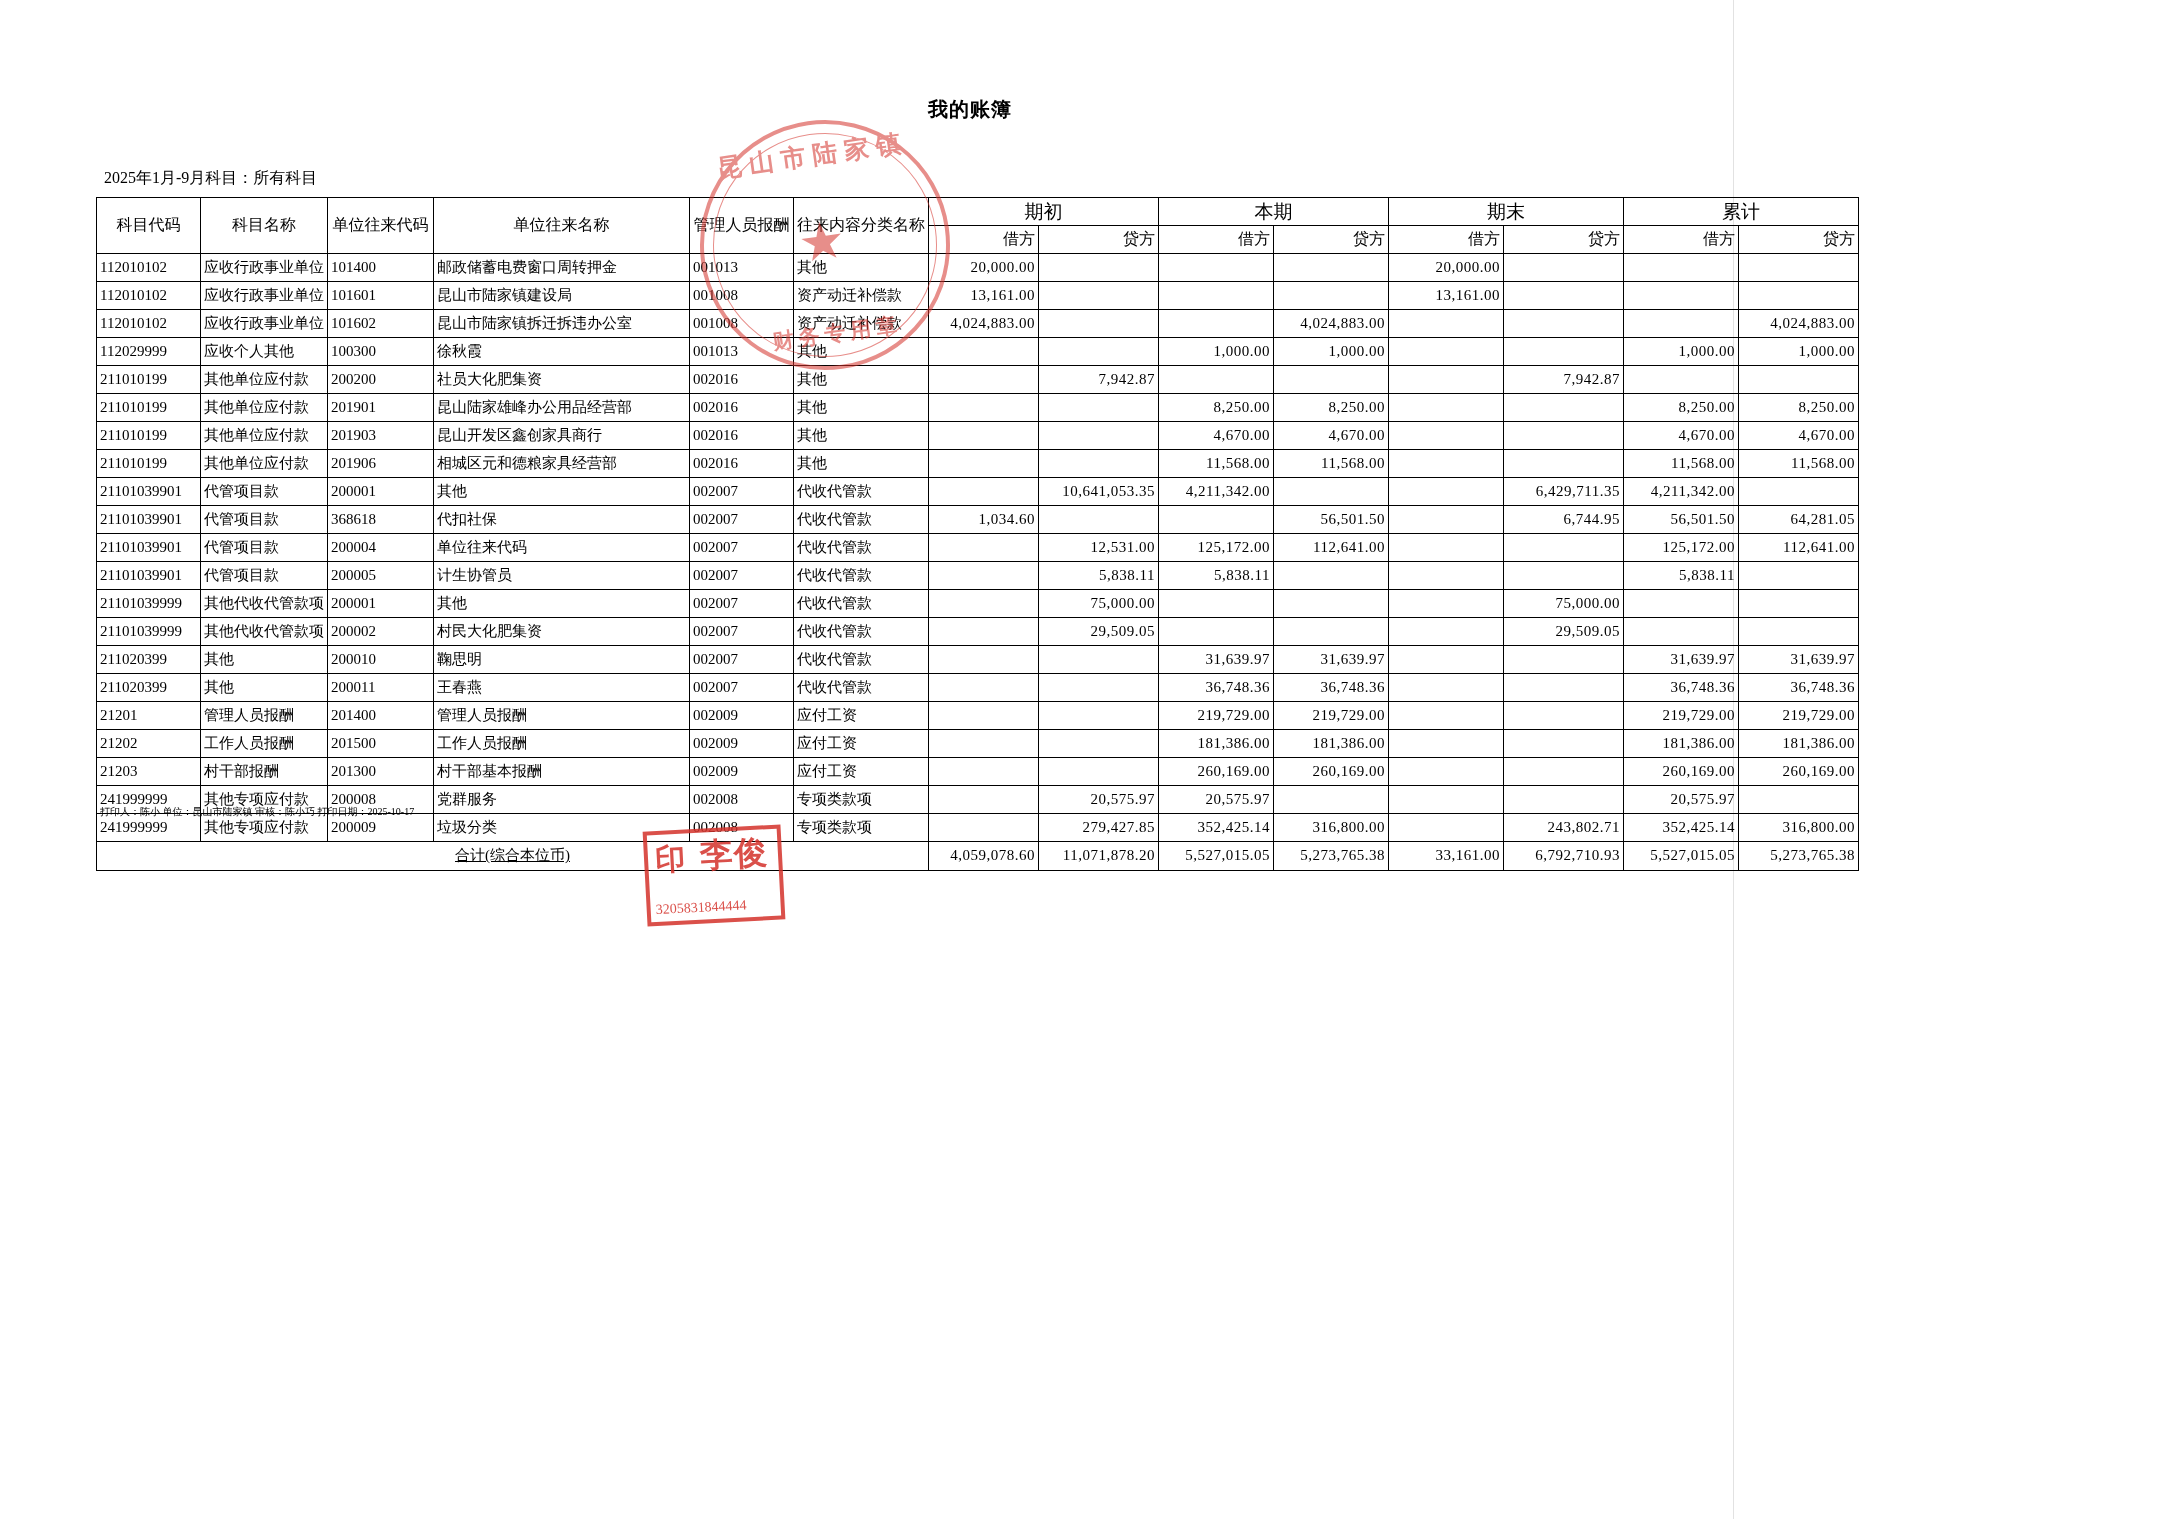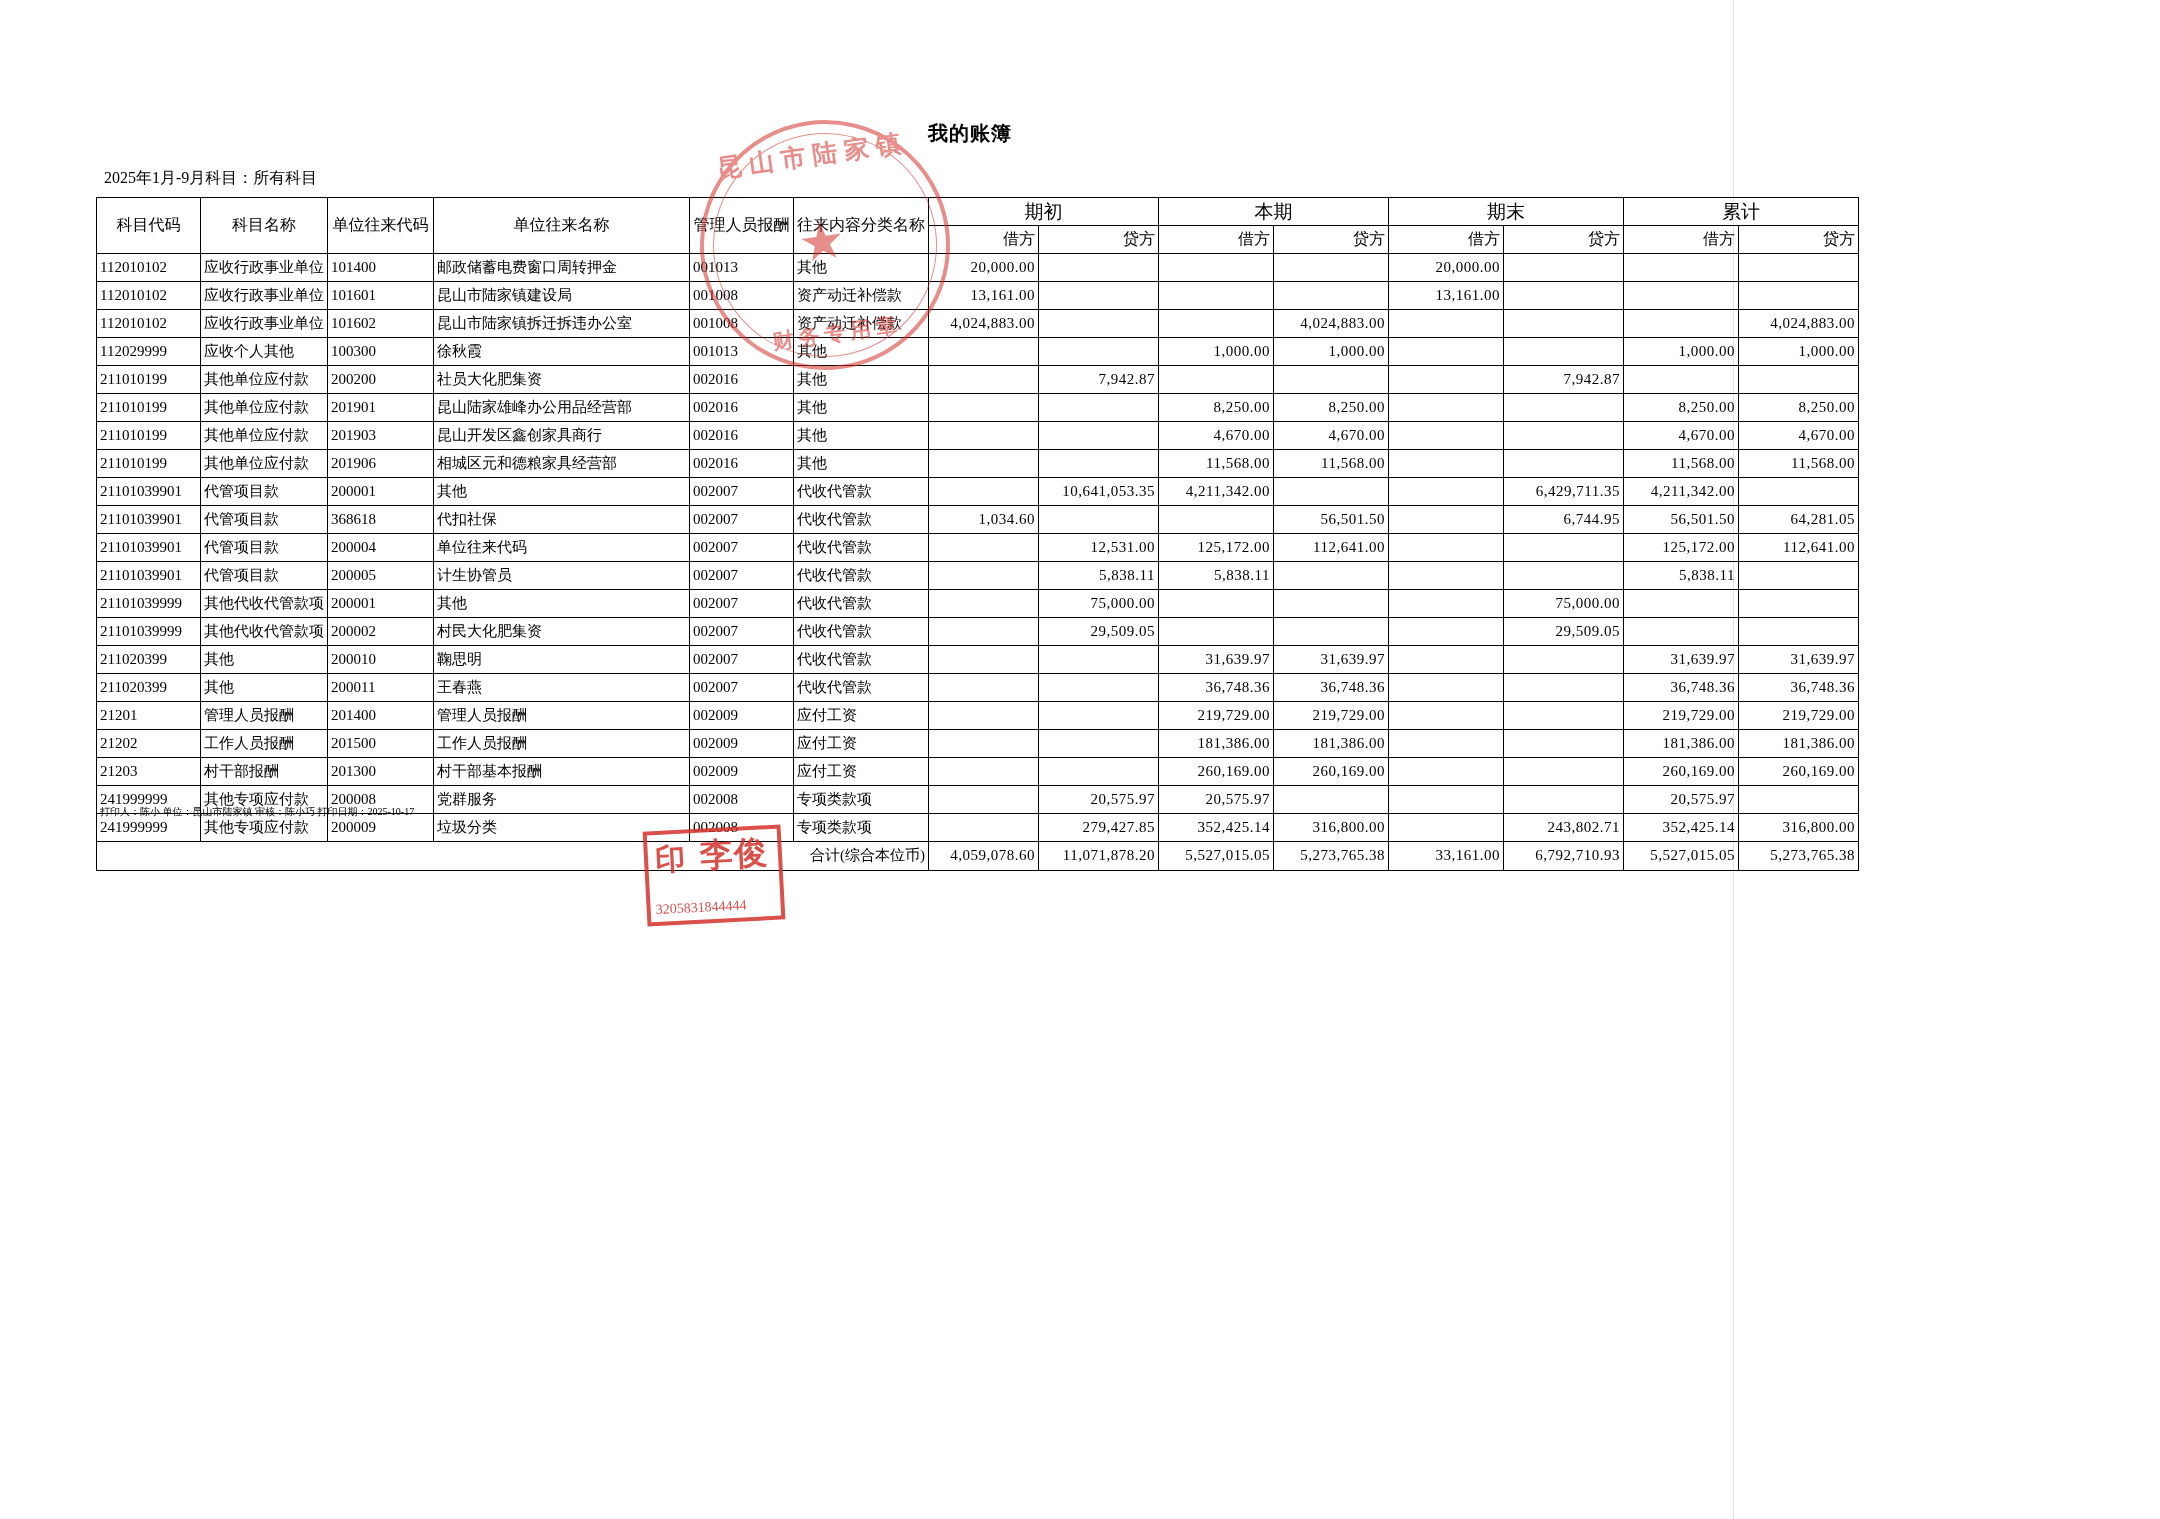--- a/index.html
+++ b/index.html
@@ -35,21 +35,20 @@
 
   .doc-title {
     position: absolute;
     top: 96px;
     left: 0;
     width: 2160px;
     text-align: center;
     font-size: 20px;
     font-weight: bold;
     letter-spacing: 1px;
-    margin-top: 24px;
   }
   .doc-title-inner {
     position: relative;
     left: -110px;
     display: inline-block;
   }
 
   .subheader {
     position: absolute;
     top: 168px;
@@ -99,21 +98,22 @@
     font-family: "Liberation Serif", serif;
     letter-spacing: 0.5px;
   }
   td.code {
     text-align: left;
   }
   tr.total td {
     height: 26px;
   }
   td.total-label {
-    text-align: right;
+    text-align: center;
+    text-decoration: underline;
   }
 
   .footer {
     position: absolute;
     top: 805px;
     left: 100px;
     font-size: 10px;
     white-space: nowrap;
   }
 

